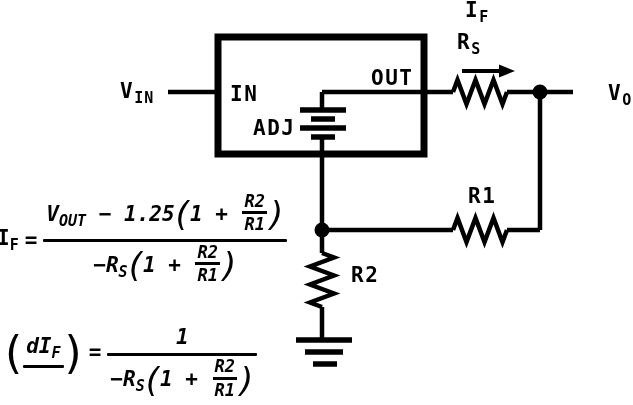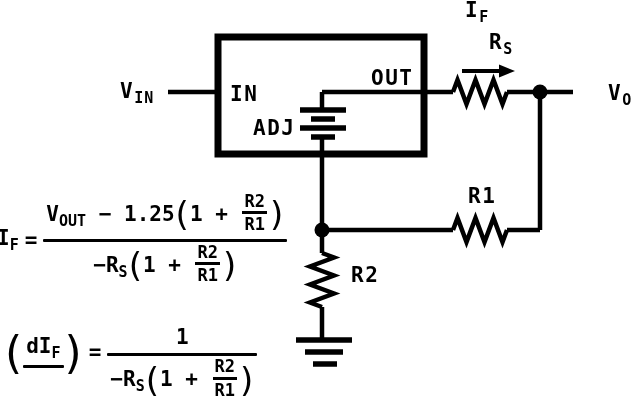--- a/index.html
+++ b/index.html
@@ -33,21 +33,21 @@
     display:flex;
     align-items:center;
     font:bold 21px "DejaVu Sans Mono", monospace;
     line-height:1.2;
     white-space:pre;
   }
   .eq .sub{font-size:15px;vertical-align:-5px;}
   .eqsign{margin:0 6px;}
   .frac{display:inline-flex;flex-direction:column;align-items:center;}
   .fbar{align-self:stretch;height:3px;background:#000;margin:3px 0;border-radius:1px;}
-  .fnum,.fden{white-space:pre;text-align:left;padding:0 3px;}
+  .fnum,.fden{white-space:pre;text-align:left;padding:0 3px;font-style:italic;}
   .bparen{
     font-family:"DejaVu Sans", sans-serif;
     font-weight:normal;
     font-size:34px;
     line-height:0.85;
     display:inline-block;
     vertical-align:middle;
     margin:0 1px;
   }
   .bparen2{font-size:44px;}
@@ -121,21 +121,21 @@
   </svg>
 
   <div class="slabel" style="left:120px;top:81px"><span>V</span><span class="sub">IN</span></div>
 
   <div class="slabel" style="left:230px;top:84px">IN</div>
   <div class="slabel" style="left:371px;top:68px">OUT</div>
   <div class="slabel" style="left:253px;top:118px">ADJ</div>
 
   <div class="slabel" style="left:465px;top:0px"><span>I</span><span class="sub">F</span></div>
 
-  <div class="slabel" style="left:489px;top:32px"><span>R</span><span class="sub">S</span></div>
+  <div class="slabel" style="left:457px;top:32px"><span>R</span><span class="sub">S</span></div>
 
   <div class="slabel" style="left:608px;top:83px"><span>V</span><span class="sub">OUT</span></div>
 
   <div class="slabel" style="left:468px;top:186px">R1</div>
   <div class="slabel" style="left:351px;top:265px">R2</div>
 
   <div class="eq" style="left:-3px;top:194px">
     <span><span>I</span><span class="sub">F</span></span>
     <span class="eqsign">=</span>
     <span class="frac">

